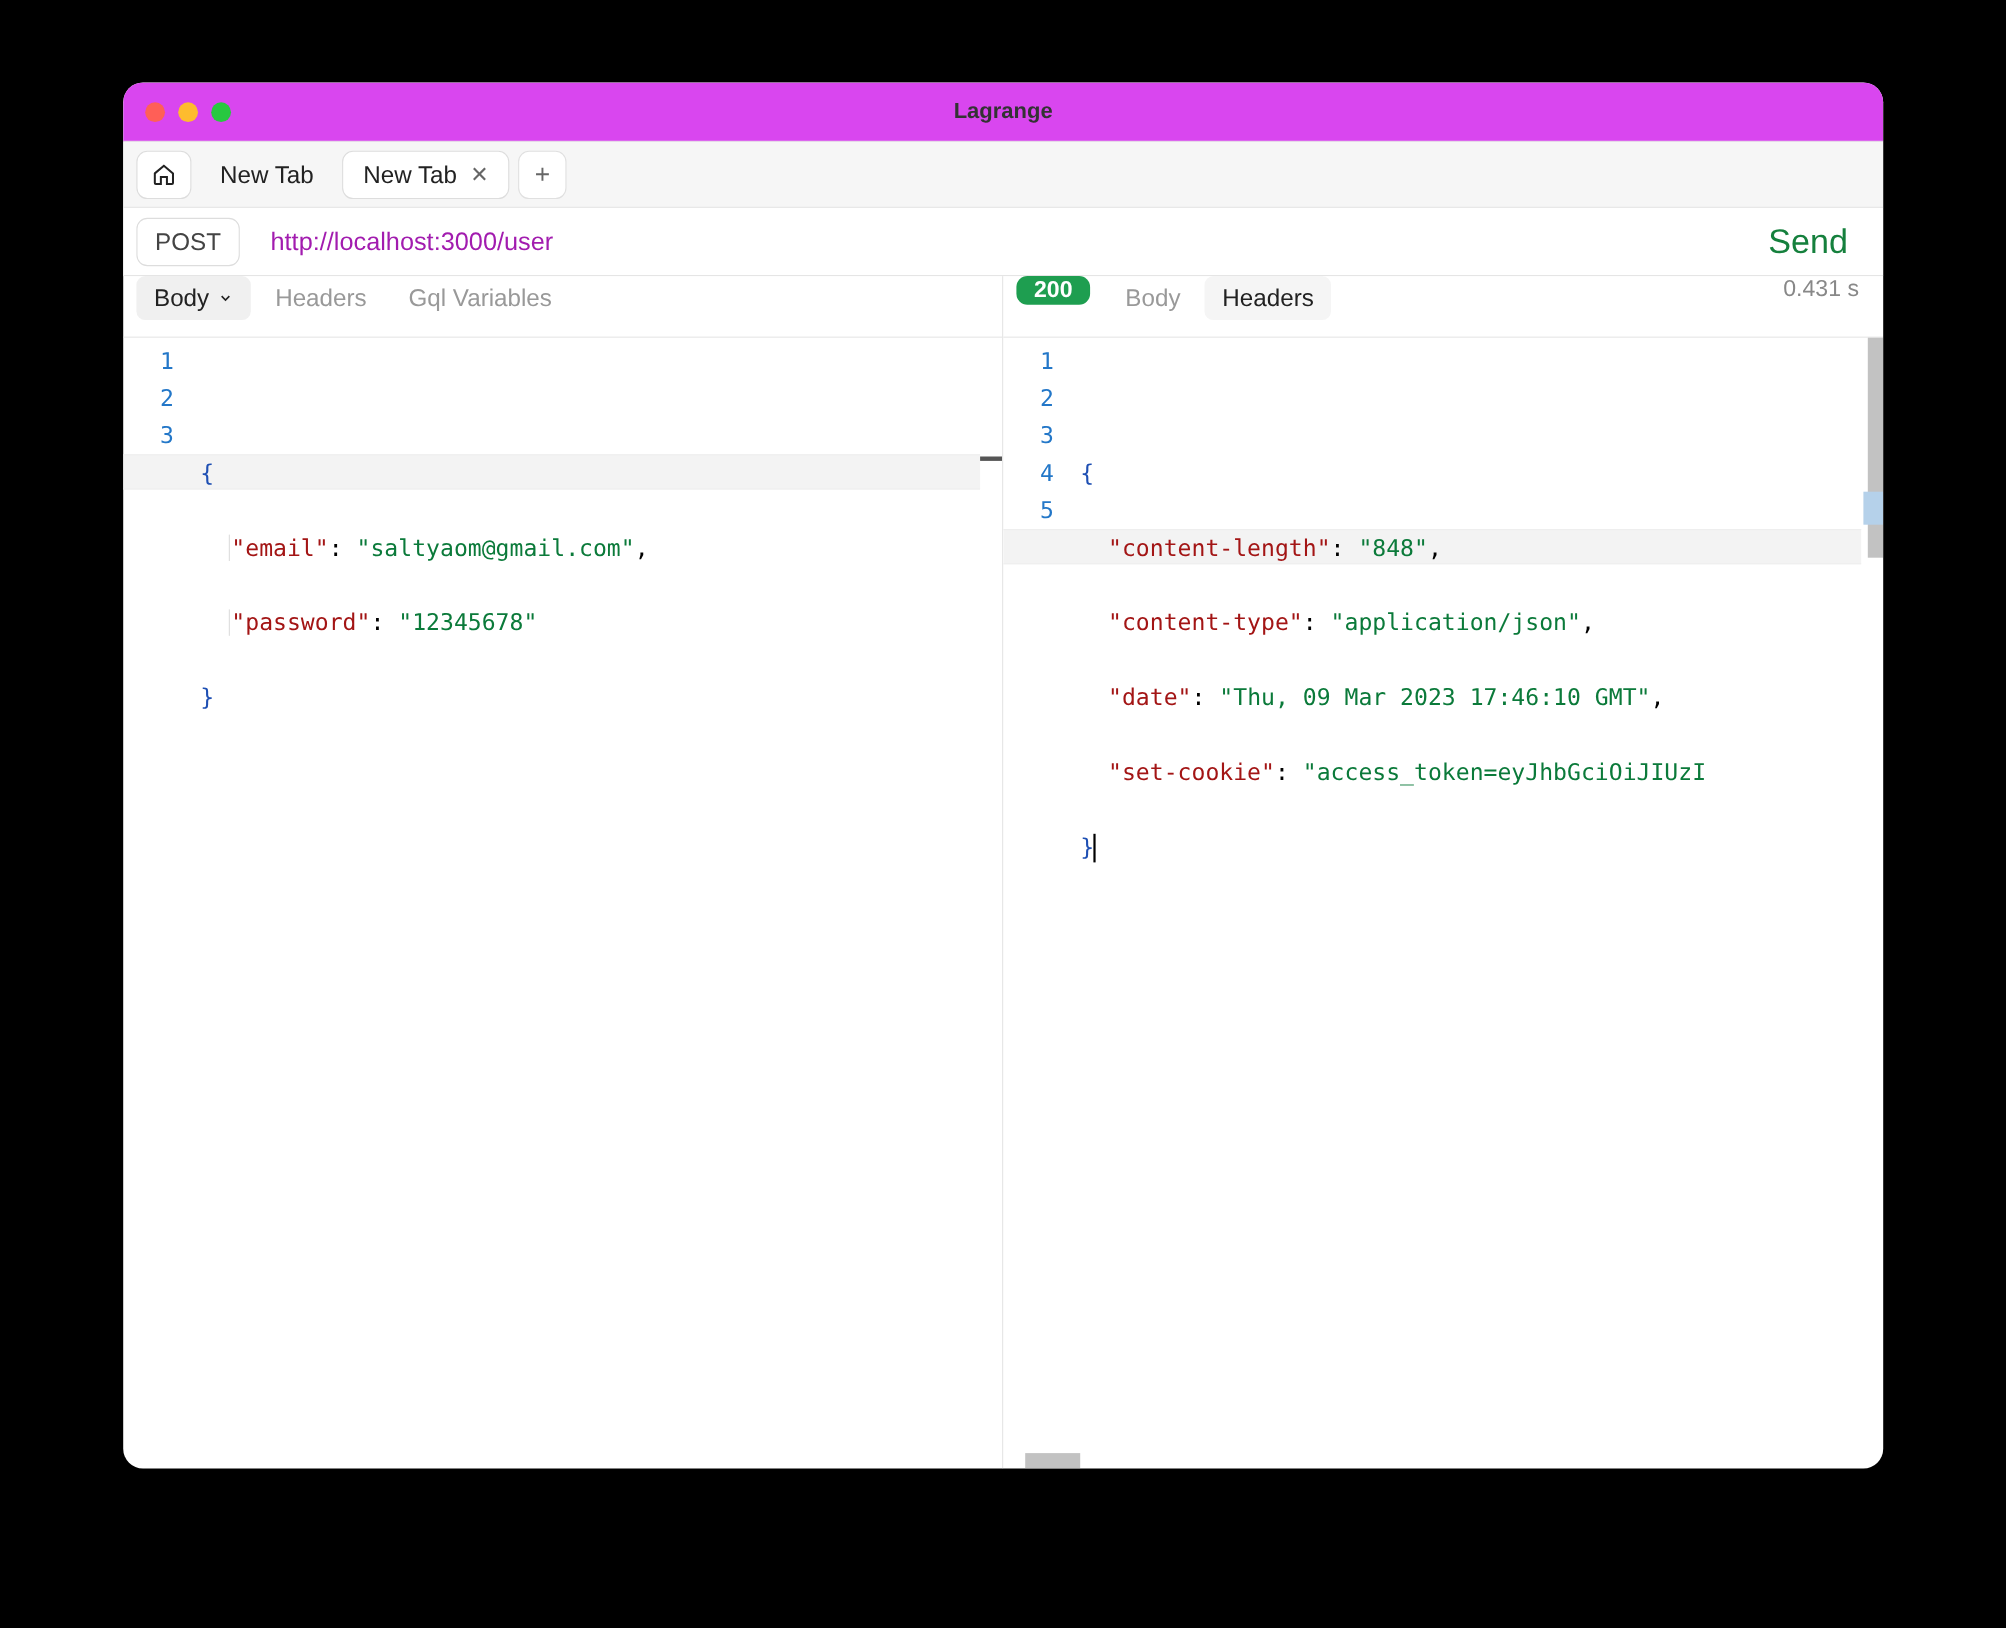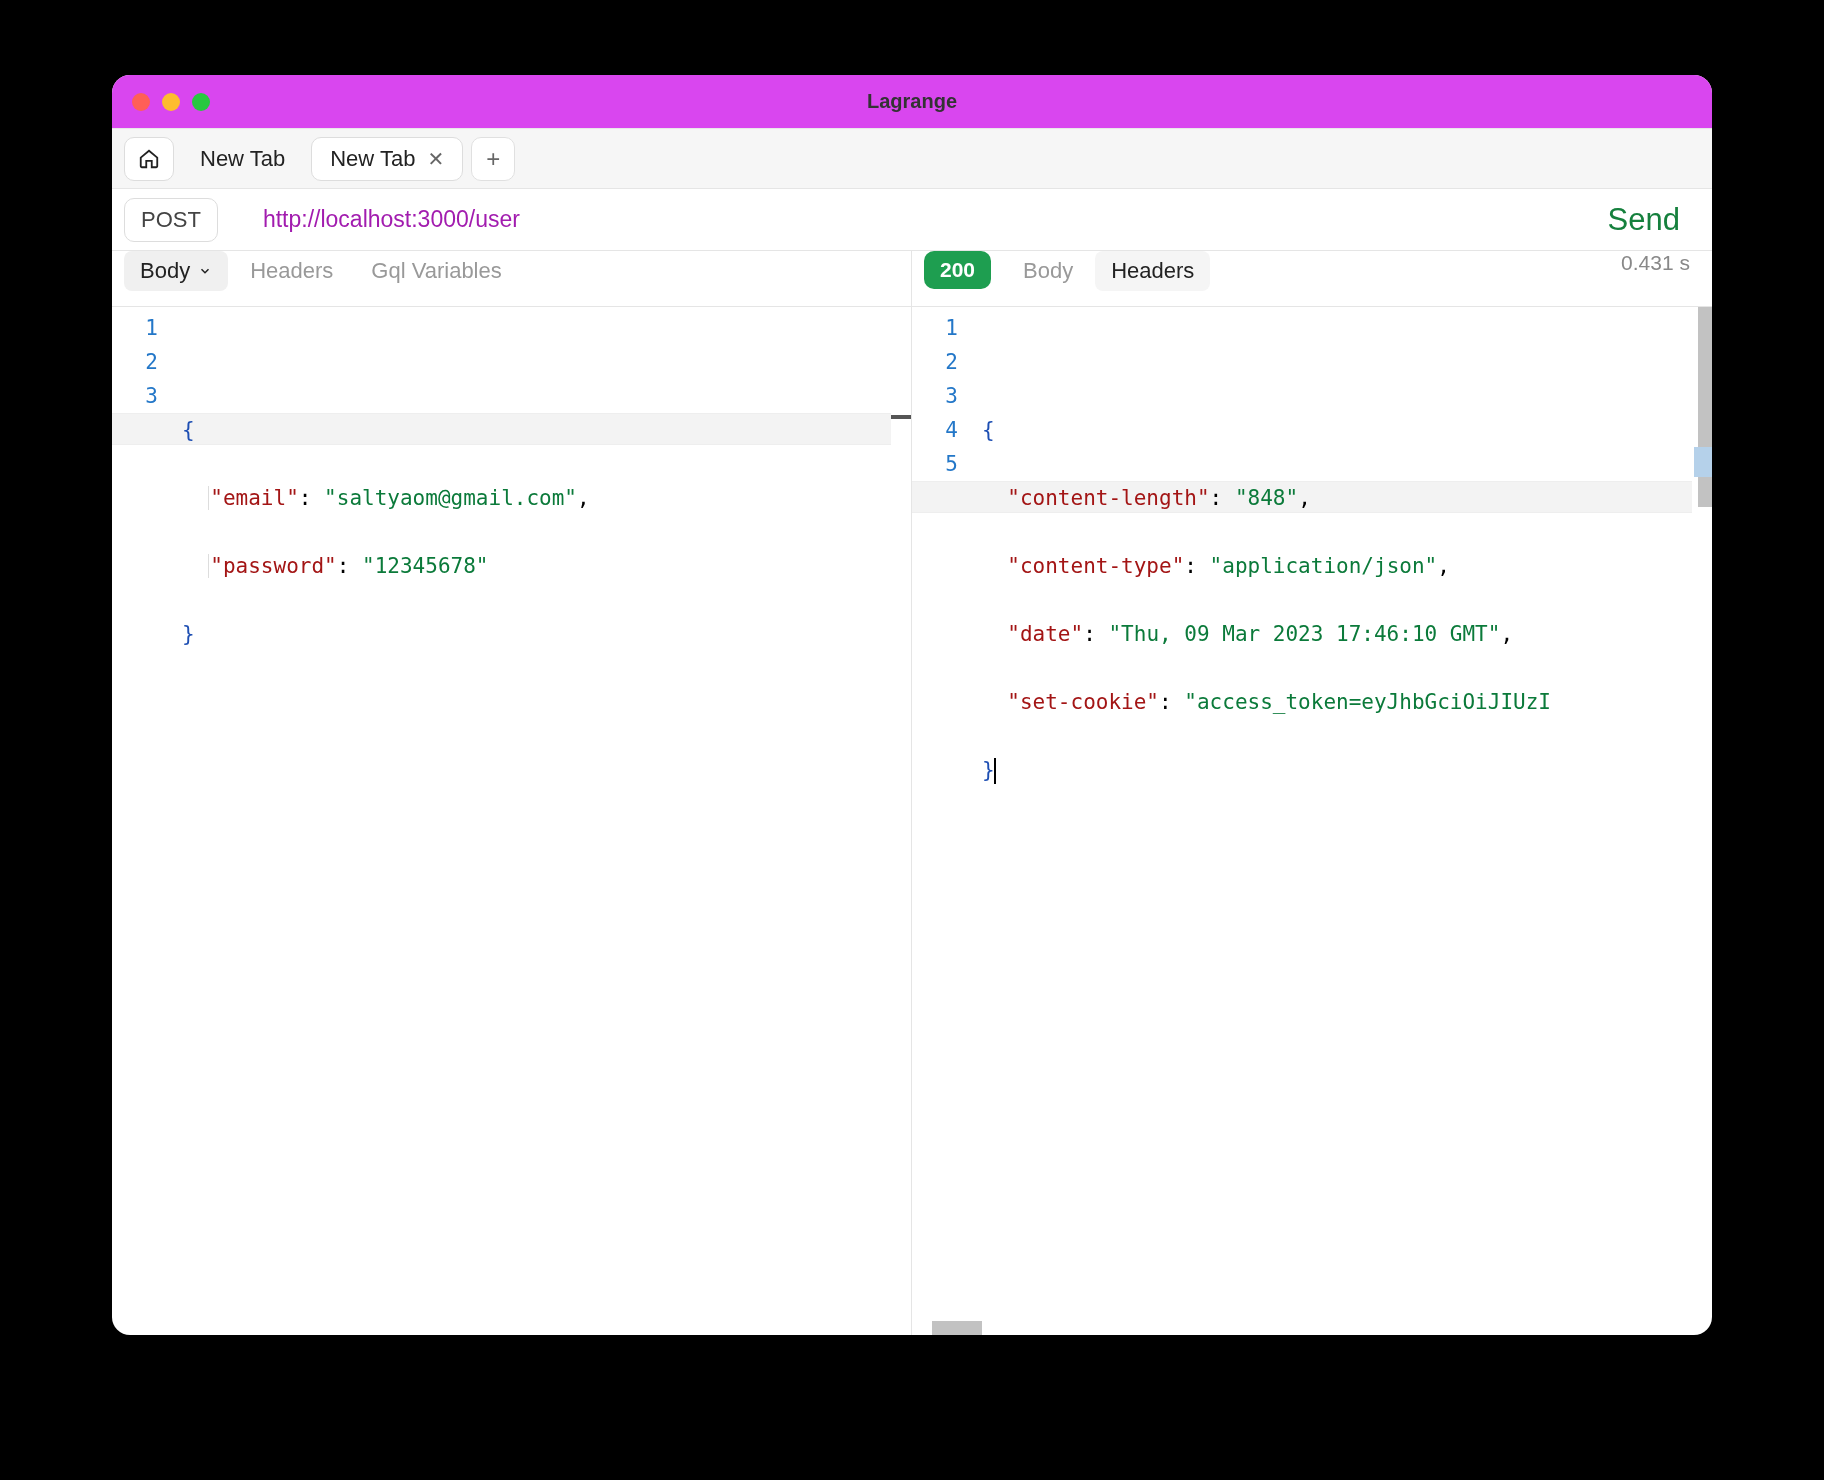--- a/index.html
+++ b/index.html
@@ -116,21 +116,21 @@
       color: #666;
       border: 1px solid #e0e0e0;
       background: #fff;
     }
     .urlbar {
       height: 62px;
       background: #fff;
       display: flex;
       align-items: center;
       padding: 0 12px;
-      gap: 29px;
+      gap: 12px;
       border-bottom: 1px solid #e5e5e5;
     }
     .method-btn {
       height: 44px;
       padding: 0 16px;
       display: flex;
       align-items: center;
       font-size: 22px;
       font-weight: 500;
       color: #444;
@@ -206,21 +206,21 @@
       background: #f5f5f5;
     }
     .chevron-down {
       width: 14px;
       height: 14px;
       stroke: #222;
       stroke-width: 2.5;
       fill: none;
     }
     .status-badge {
-      height: 38px;
+      height: 26px;
       padding: 0 16px;
       display: flex;
       align-items: center;
       font-size: 21px;
       font-weight: 600;
       color: #fff;
       background: #1e9e50;
       border-radius: 10px;
       margin-right: 10px;
     }

